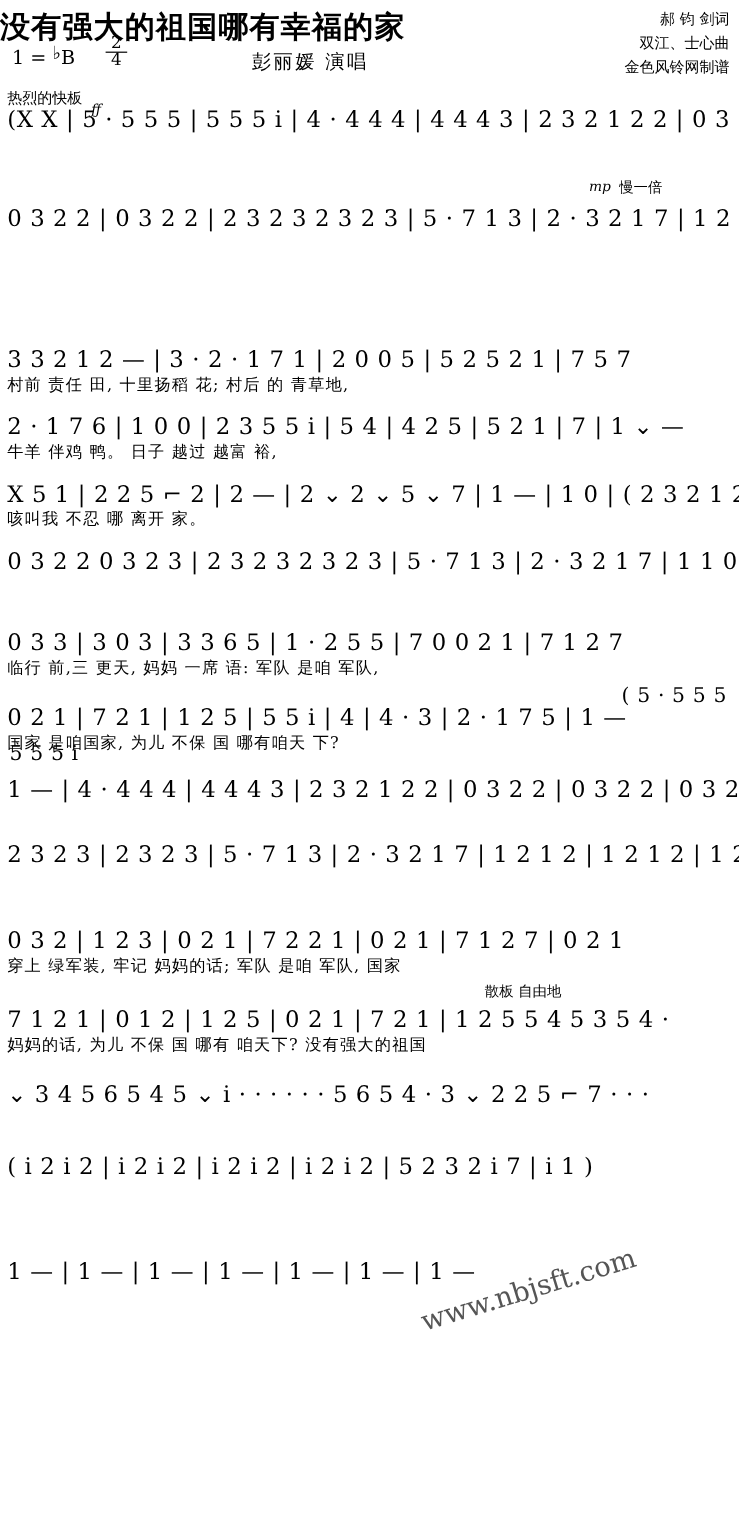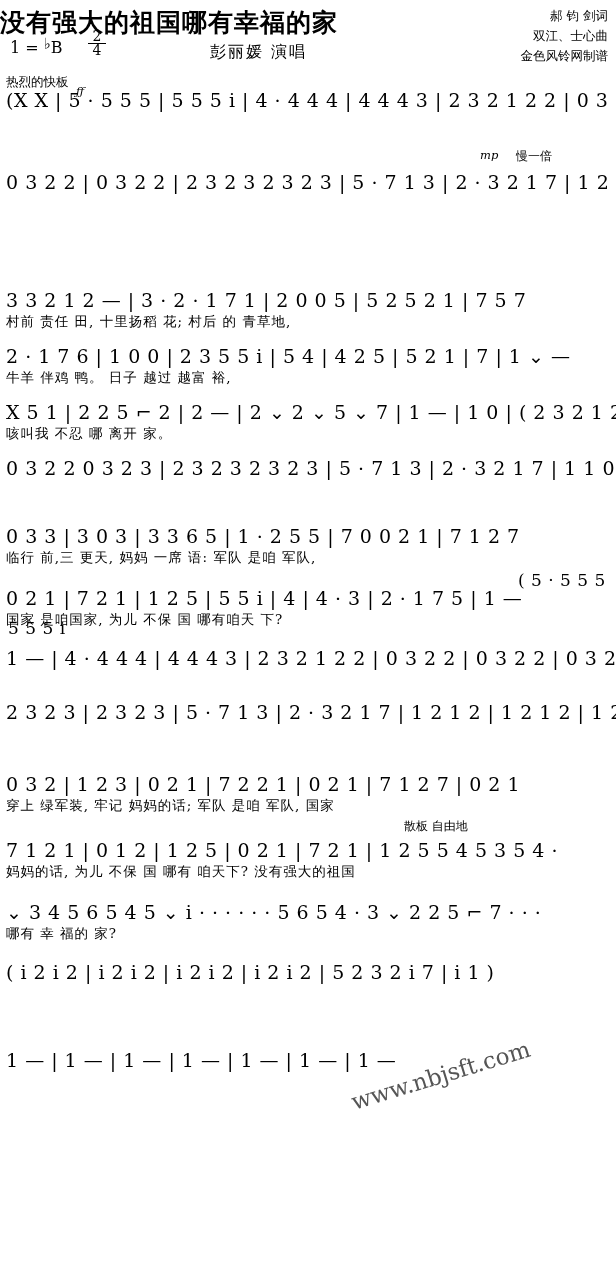--- a/index.html
+++ b/index.html
@@ -97,21 +97,21 @@
   </div>
 
   <div class="meter">
     <span class="num">2</span>
     <span>4</span>
   </div>
 
   <div class="tempo">热烈的快板</div>
 
   <div class="line mark" style="left:76px;top:84px;width:40px;">ƒƒ</div>
-  <div class="line mark" style="left:480px;top:148px;width:40px;">mp</div>
+  <div class="line mark" style="left:480px;top:148px;width:40px;text-align:center;">mp</div>
   <div class="line mark cn" style="left:516px;top:148px;width:70px;">慢一倍</div>
   <div class="line mark cn" style="left:404px;top:818px;width:130px;">散板   自由地</div>
   <div class="line notes" style="left:518px;top:568px;width:100px;font-size:17px;">( 5 · 5 5 5</div>
   <div class="line notes" style="left:8px;top:616px;width:100px;font-size:17px;">5 5 5 i</div>
 
   <div class="line" style="top:88px;">
     <div class="notes">(X  X   |  5 · 5 5 5 | 5 5 5 i | 4 · 4 4 4 | 4 4 4 3 | 2 3 2 1 2 2 | 0 3 2 2 |</div>
     <div class="lyrics"></div>
   </div>
 
@@ -166,21 +166,20 @@
     <div class="lyrics">穿上   绿军装,  牢记 妈妈的话;  军队 是咱 军队,    国家</div>
   </div>
 
   <div class="line" style="top:838px;">
     <div class="notes">7 1 2 1 | 0 1 2 | 1 2 5 | 0 2 1 | 7 2 1 | 1 2 5 5 4 5 3 5 4 ·</div>
     <div class="lyrics">妈妈的话,   为儿  不保 国     哪有  咱天下? 没有强大的祖国</div>
   </div>
 
   <div class="line" style="top:900px;">
     <div class="notes">⌄ 3 4   5 6 5   4 5 ⌄ i · · · · · ·   5 6 5  4 · 3 ⌄ 2  2 5 ⌐ 7 · · ·</div>
-    <div class="lyrics">哪有  幸    福的   家?</div>
   </div>
 
   <div class="line" style="top:960px;">
     <div class="notes">( i 2 i 2 | i 2 i 2 | i 2 i 2 | i 2 i 2 | 5 2 3 2 i 7 | i  1 )</div>
     <div class="lyrics"></div>
   </div>
 
   <div class="line" style="top:1048px;">
     <div class="notes">1  —  | 1  —  | 1  —  | 1  —  | 1  —  | 1  —  | 1  —</div>
     <div class="lyrics"></div>

